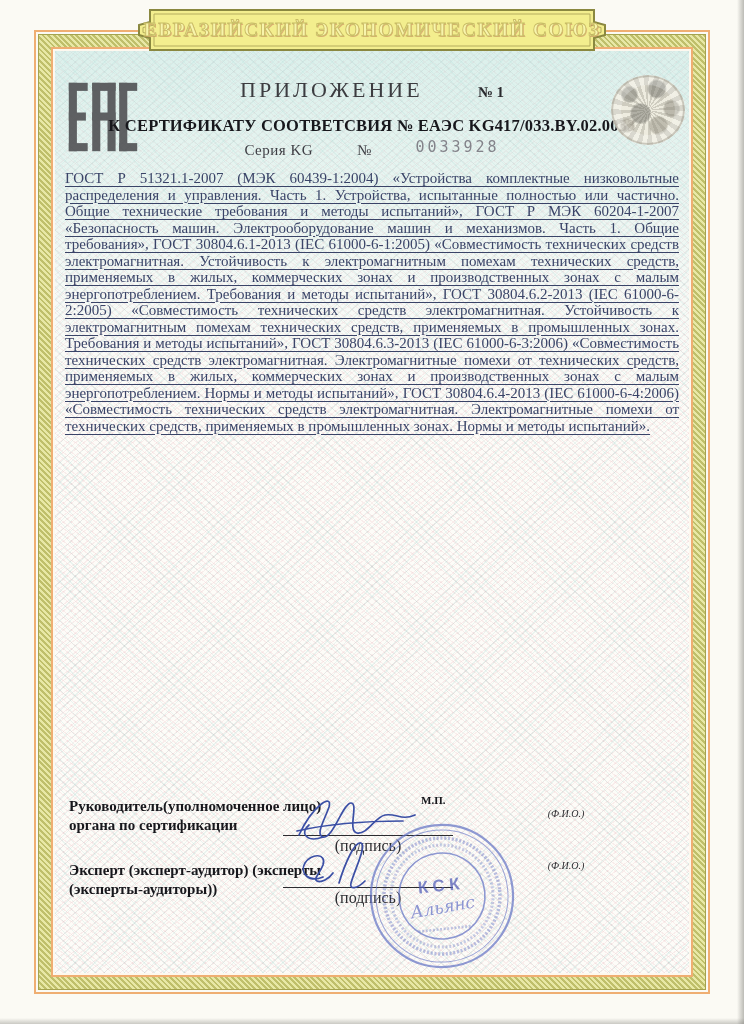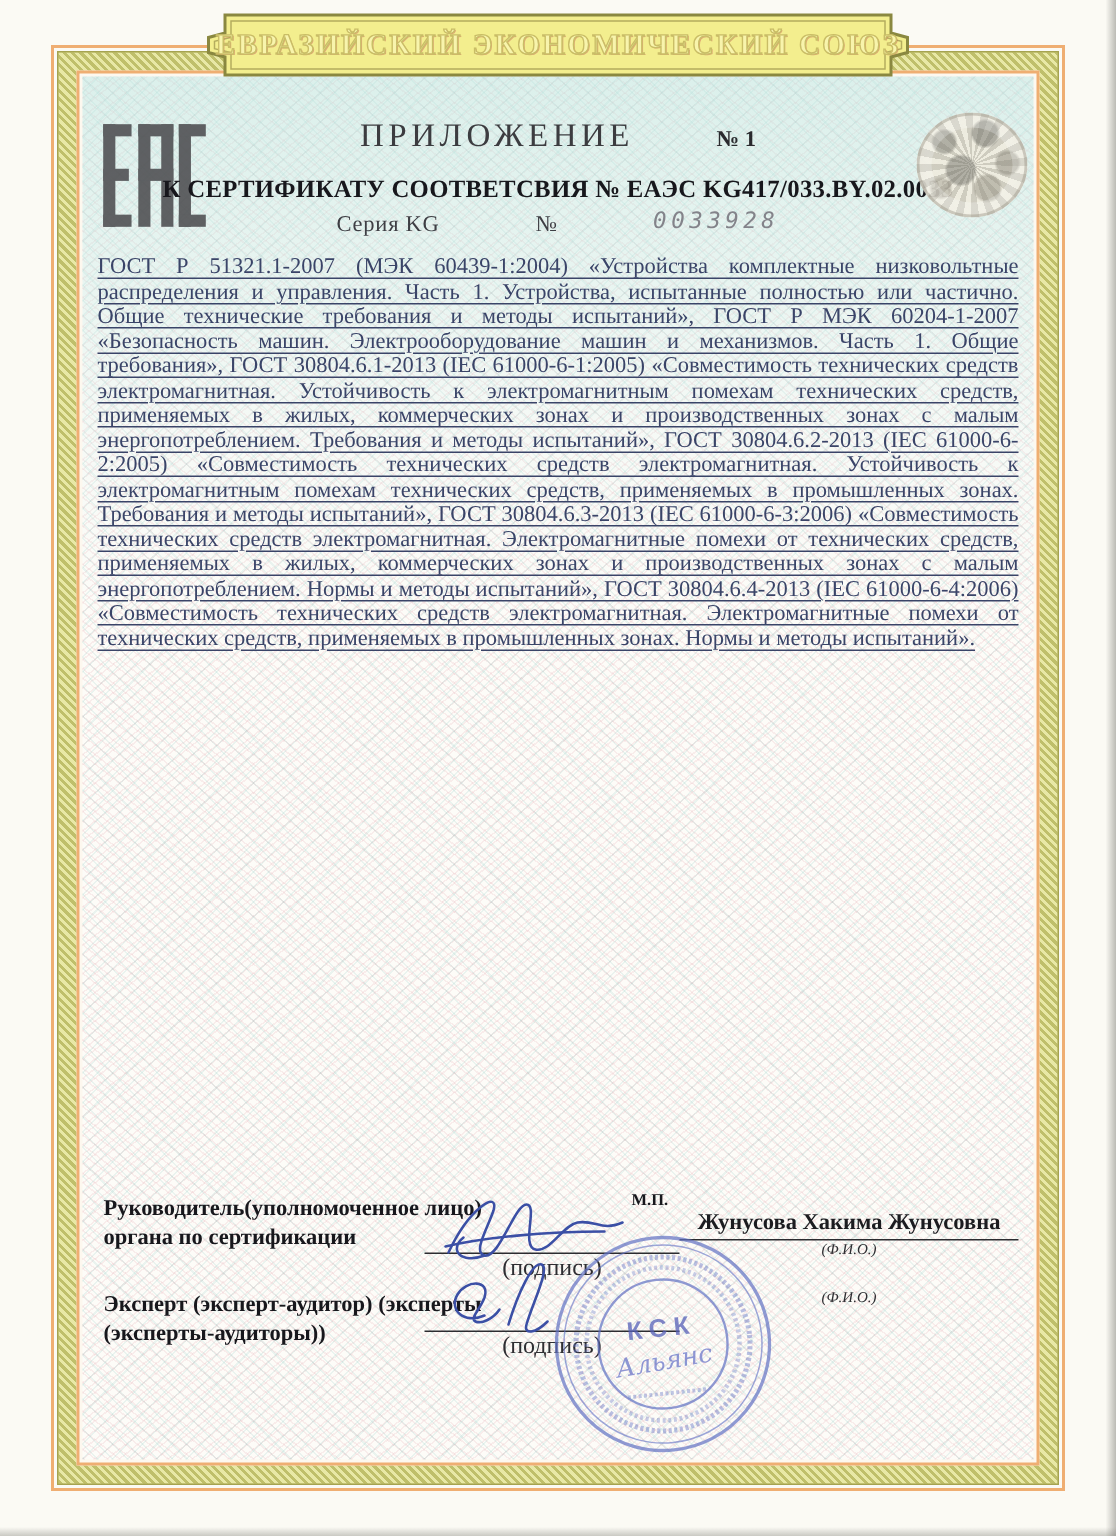--- a/index.html
+++ b/index.html
@@ -61,24 +61,24 @@
       radial-gradient(circle at 22% 72%, rgba(150,145,130,.45) 0 6px, rgba(150,145,130,0) 8px),
       repeating-conic-gradient(from 10deg, rgba(165,160,145,.45) 0 9deg, rgba(240,236,222,.7) 9deg 18deg),
       radial-gradient(circle, #efece0 0 60%, #d9d4c2 100%);
     box-shadow:inset 0 0 0 2px rgba(150,145,128,.45), inset 0 0 0 10px rgba(255,255,255,.25);
     opacity:.92;
   }
   .title-row{display:flex;justify-content:center;align-items:baseline;gap:55px;padding-top:26px;position:relative;z-index:2;}
   .doc-type{font-size:22px;letter-spacing:3px;color:#3c3c40;}
   .doc-number{font-size:15px;font-weight:bold;color:#2a2a2e;}
   .cert-line{margin-top:13px;text-align:center;font-weight:bold;font-size:16.5px;color:#17171c;position:relative;z-index:2;letter-spacing:.2px;}
-  .series-row{margin-top:5px;display:flex;justify-content:center;align-items:center;gap:64px;position:relative;z-index:2;}
+  .series-row{margin-top:5px;display:flex;justify-content:center;align-items:center;gap:44px;position:relative;z-index:2;}
   .series-label{font-size:15px;color:#3e3e44;letter-spacing:.5px;}
   .number-sign{font-size:15px;color:#3e3e44;}
-  .blank-number{font-family:"DejaVu Sans Mono", monospace;font-size:15px;letter-spacing:3px;color:#83838a;transform:translateY(-3px);font-style:italic;}
+  .blank-number{font-family:"DejaVu Sans Mono", monospace;font-size:15px;letter-spacing:3px;color:#83838a;transform:translateY(-3px);}
   
   .list-heading{
     margin:18px auto 0;max-width:660px;text-align:center;
     font-weight:bold;font-size:15px;line-height:21px;color:#17171f;
   }
   .standards{
     margin:11px 10px 0;text-align:justify;
     font-size:15px;line-height:16.5px;color:#3a4468;
     text-decoration:underline;text-decoration-thickness:.8px;text-underline-offset:3px;
   }
@@ -169,21 +169,20 @@
                   <g fill="none" stroke="#3b4fa5" stroke-width="1.7" stroke-linecap="round">
                     <path d="M30 38 C16 44 6 34 12 24 C18 14 34 14 30 26 C27 34 20 40 24 42 C28 44 36 40 40 34"></path>
                     <path d="M46 44 C52 24 62 2 68 4 C74 6 62 30 58 44 C56 51 64 50 72 42"></path>
                   </g>
                 </svg>
               </div>
               <div class="sig-caption">(подпись)</div>
             </div>
 
             <div class="name-unit name-unit-1">
-              <div class="name-text">Жунусова Хакима Жунусовна</div>
               <div class="name-caption">(Ф.И.О.)</div>
             </div>
 
             <div class="name-unit name-unit-2">
               <div class="name-caption">(Ф.И.О.)</div>
             </div>
 
             <svg class="stamp" width="150" height="150" viewBox="0 0 150 150">
               <g fill="none" stroke="#6272c4">
                 <circle cx="75" cy="75" r="71" stroke-width="2.2" opacity=".8"></circle>

